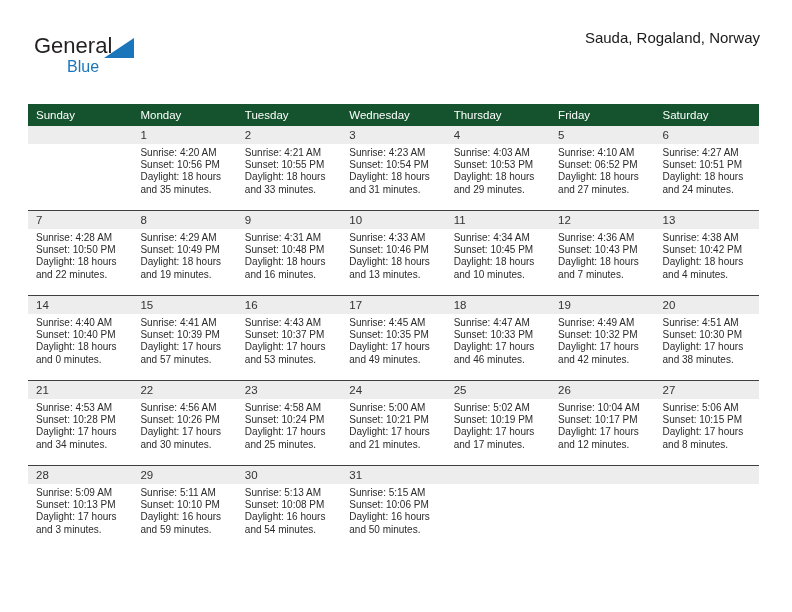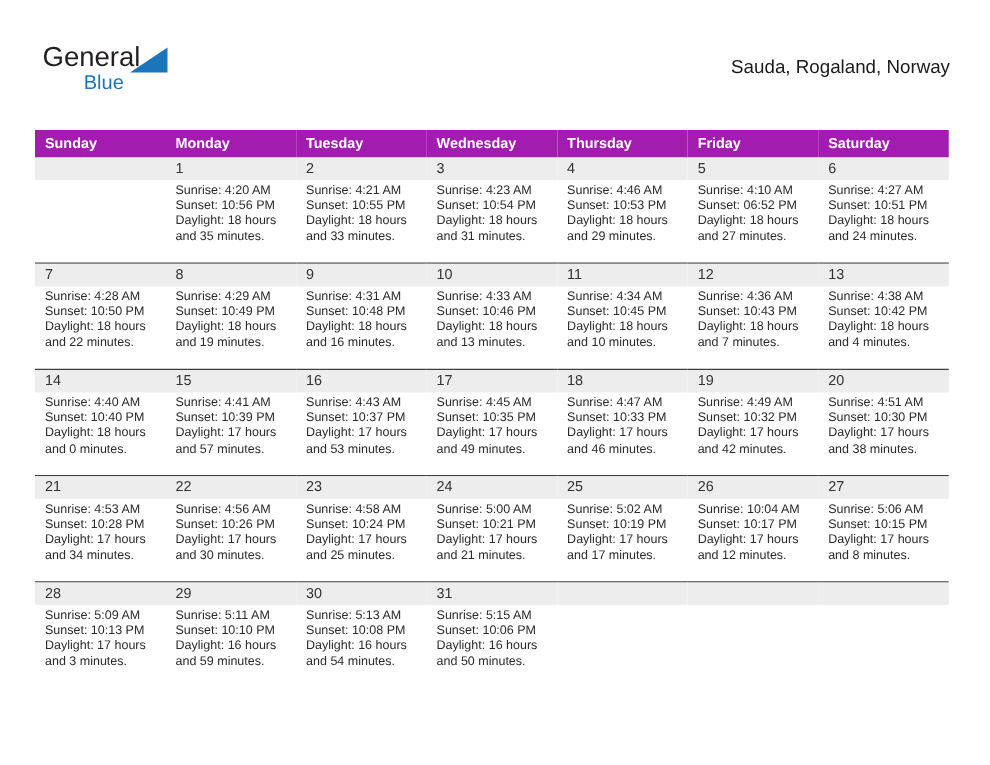--- a/index.html
+++ b/index.html
@@ -73,43 +73,43 @@
     top: 0;
     text-align: right;
   }
   .cal-title {
     font-size: 29px;
     color: #1a1a1a;
     line-height: 34px;
     white-space: nowrap;
   }
   .cal-subtitle {
-    margin-top: 17px;
+    margin-top: 1px;
     font-size: 15px;
     color: #1a1a1a;
     line-height: 18px;
     white-space: nowrap;
     text-align: center;
   }
 
   
   .calendar {
     position: absolute;
     left: 28px;
     top: 104px;
     width: 731px;
     border-collapse: collapse;
     table-layout: fixed;
   }
 
   .calendar th {
-    background: #a21caf;
+    background: #14532d;
     color: #ffffff;
     font-size: 11.5px;
-    font-weight: bold;
+    font-weight: normal;
     text-align: left;
     padding: 5px 0 5px 8px;
     height: 11px;
     border: none;
   }
 
   .calendar td {
     vertical-align: top;
     padding: 0;
     width: 104.43px;
@@ -223,21 +223,21 @@
               <div>Sunset: 10:54 PM</div>
               <div>Daylight: 18 hours</div>
               <div>and 31 minutes.</div>
             </div>
           </div>
         </td>
         <td>
           <div class="cell-inner">
             <div class="daynum">4</div>
             <div class="details">
-              <div>Sunrise: 4:46 AM</div>
+              <div>Sunrise: 4:03 AM</div>
               <div>Sunset: 10:53 PM</div>
               <div>Daylight: 18 hours</div>
               <div>and 29 minutes.</div>
             </div>
           </div>
         </td>
         <td>
           <div class="cell-inner">
             <div class="daynum">5</div>
             <div class="details">

